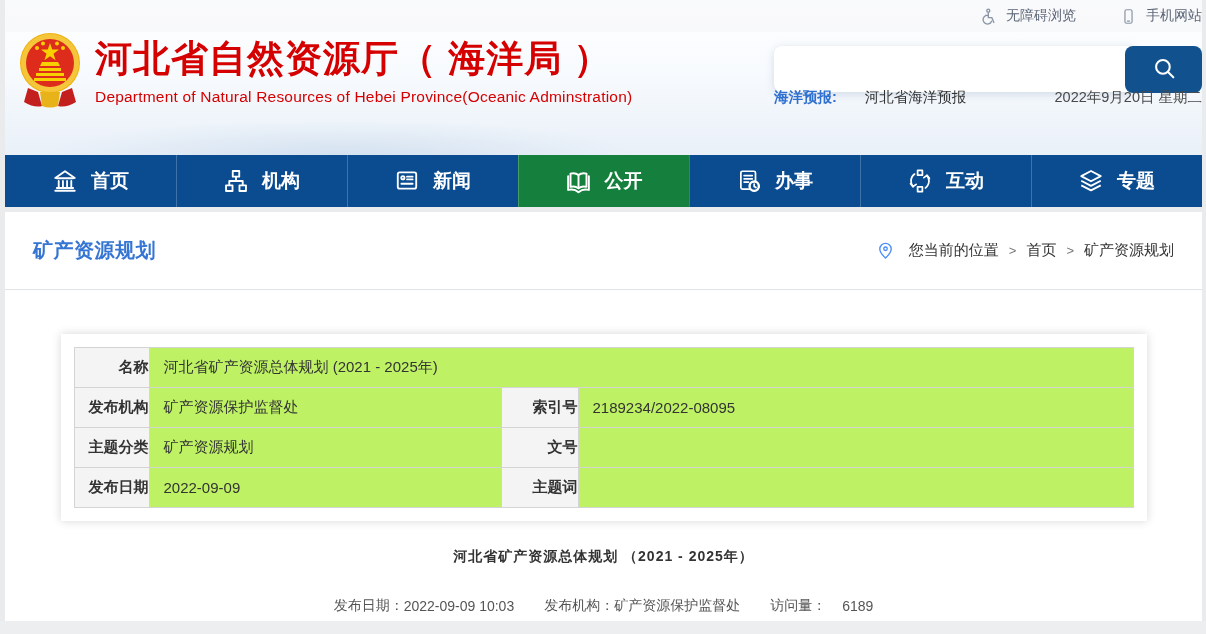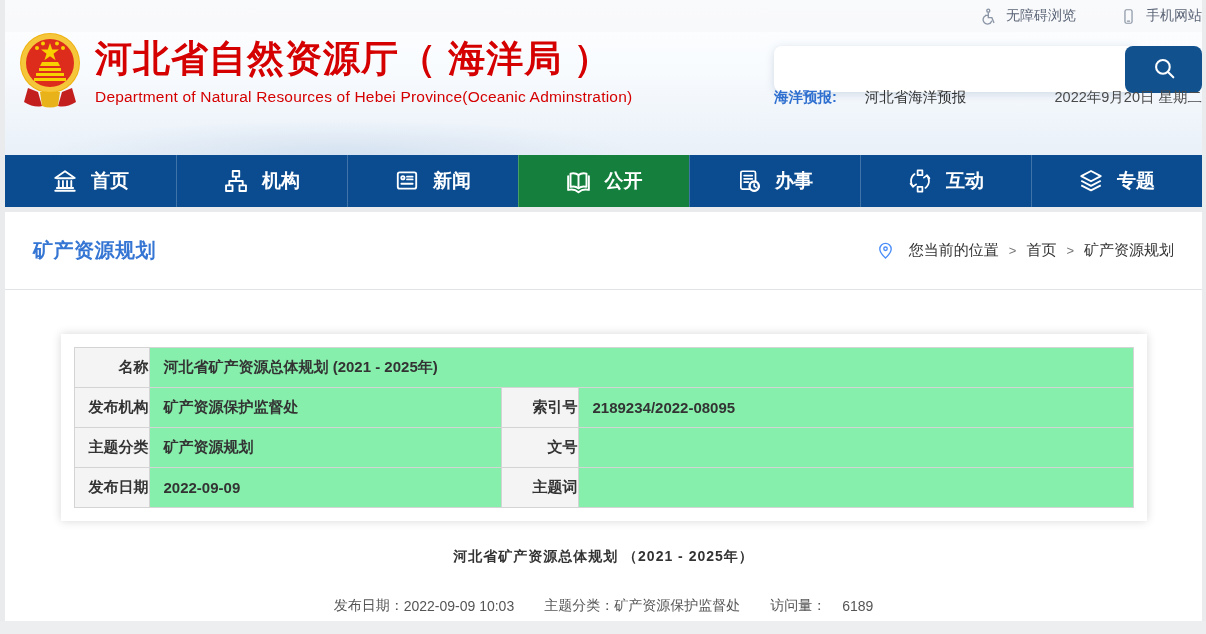--- a/index.html
+++ b/index.html
@@ -57,21 +57,21 @@
   .crumb-right { display:flex; align-items:center; font-size:15px; color:#333; }
   .crumb-right .pin { margin-right:14px; display:flex; }
   .crumb-sep { color:#777; margin:0 10px; font-size:13px; }
   .crumb-link { cursor:pointer; }
 
   
   .main { position:relative; height:344px; background:#fff; }
   .card { width:1086px; margin:44px auto 0; background:#fff; padding:13px;
     box-shadow:0 0 9px rgba(0,0,0,.16); }
   table { width:100%; border-collapse:collapse; table-layout:fixed; }
-  td { border:1px solid #d4d4d4; height:40px; font-size:15px; color:#333; background:#86efac;font-weight:bold; }
+  td { border:1px solid #d4d4d4; height:40px; font-size:15px; color:#333; background:#bef264; }
   td.lbl { background:#f4f4f4; text-align:right; font-weight:bold; }
   td.val { padding:0 14px; }
   col.c1 { width:75px; } col.c2 { width:352px; } col.c3 { width:77px; }
 
   .article-title { text-align:center; font-size:14px; font-weight:bold; color:#333;
     margin-top:27px; letter-spacing:1px; }
   .meta { display:flex; justify-content:center; align-items:center; margin-top:31px;
     font-size:14px; color:#555; }
   .meta .m-gap { margin-left:30px; }
   .meta .visits-num { margin-left:16px; }
@@ -293,21 +293,21 @@
         </tr>
       </tbody>
         </table>
     </div>
 
     <div class="article-title">河北省矿产资源总体规划 （2021 - 2025年）</div>
 
     <div class="meta">
       <span>发布日期：</span>
       <span>2022-09-09 10:03</span>
-      <span class="m-gap">主题分类：</span>
+      <span class="m-gap">发布机构：</span>
       <span>矿产资源保护监督处</span>
       <span class="m-gap">访问量：</span>
       <span class="visits-num">6189</span>
     </div>
   </div>
 </div>
 
 <div class="footer-strip"></div>
 
 </body></html>

